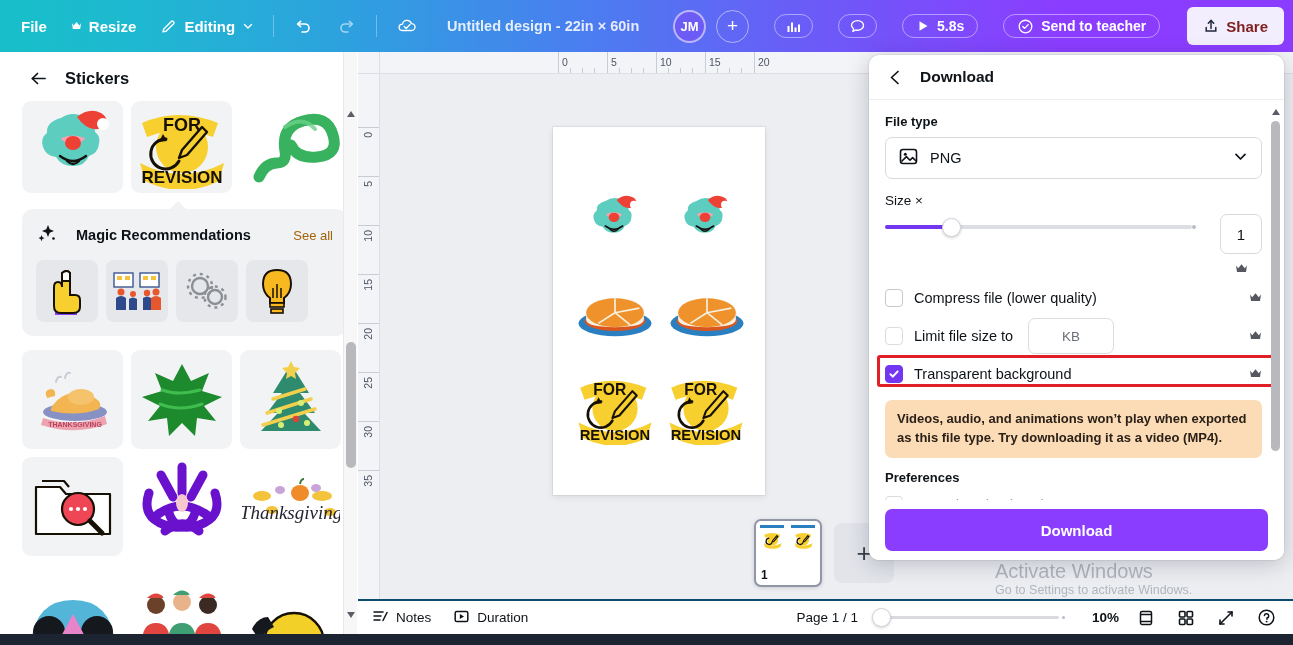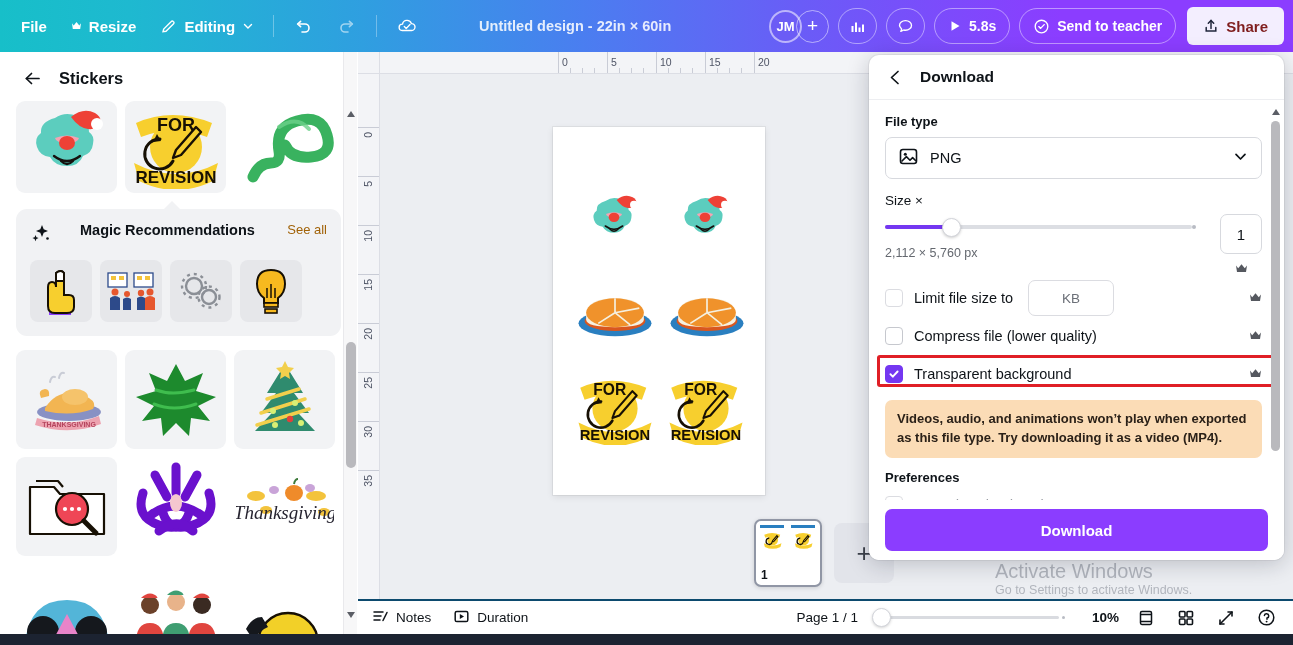--- a/index.html
+++ b/index.html
@@ -20,49 +20,49 @@
     display: flex; align-items: center; gap: 7px; height: 34px;
     padding: 0 12px; border-radius: 6px; color: #fff;
     font-size: 15px; font-weight: bold; cursor: pointer; white-space: nowrap; justify-content: center;
   }
   .tb-sep { width: 1px; height: 22px; background: rgba(255,255,255,.32); margin: 0 7px; }
   .tb-icon { display: inline-flex; align-items: center; justify-content: center; }
   .tb-title {
     color: rgba(255,255,255,.86); font-size: 14.5px; font-weight: bold;
     margin-left: auto; margin-right: auto; white-space: nowrap;
   }
-  .tb-right { display: flex; align-items: center; gap: 0; margin-left: auto; }
+  .tb-right { display: flex; align-items: center; gap: 16px; margin-left: auto; }
   .avatar {
     width: 33px; height: 33px; border-radius: 50%;
     background: #6c5cf5; color: #fff; font-size: 13px; font-weight: bold;
     display: flex; align-items: center; justify-content: center;
     border: 2px solid rgba(255,255,255,.55); cursor: pointer;
   }
   .plus-btn {
     width: 33px; height: 33px; border-radius: 50%;
     border: 1.5px solid rgba(255,255,255,.5); color: #fff;
     display: flex; align-items: center; justify-content: center;
     font-size: 19px; margin-left: -6px; cursor: pointer;
   }
   .pill {
-    display: flex; align-items: center; gap: 7px; height: 36px;
+    display: flex; align-items: center; gap: 7px; height: 24px;
     padding: 0 13px; border-radius: 18px;
     border: 1.5px solid rgba(255,255,255,.45); color: #fff;
     font-size: 14px; font-weight: bold; margin-left: 9px; cursor: pointer; white-space: nowrap;
   }
   .pill.icononly { padding: 0 10px; }
   .share-btn {
     display: flex; align-items: center; gap: 7px; height: 38px;
     padding: 0 16px; border-radius: 6px; background: #f3eefe; color: #7f1d1d;
     font-size: 15px; font-weight: bold; margin-left: 11px; cursor: pointer;
   }
 
   
   .leftpanel {
-    position: absolute; left: 0; top: 52px; width: 357px; height: 593px;
+    position: absolute; left: 6px; top: 52px; width: 357px; height: 593px;
     background: #fff; overflow: hidden;
   }
   .lp-header { display: flex; align-items: center; gap: 16px; padding: 16px 18px 12px 22px; }
   .lp-back { cursor: pointer; display: flex; }
   .lp-title { font-size: 16.5px; font-weight: bold; color: #0e1318; }
   .sticker-row { display: flex; gap: 8px; padding: 0 16px; }
   .sticker-cell {
     width: 101px; height: 92px; border-radius: 9px;
     display: flex; align-items: center; justify-content: center;
     cursor: pointer; overflow: hidden; position: relative;
@@ -70,21 +70,21 @@
   .sticker-cell.tinted { background: #f2f3f5; }
   .magic-card {
     margin: 16px 16px 0 16px; background: #f1f2f4; border-radius: 11px;
     padding: 13px 14px 14px 14px; position: relative;
   }
   .magic-card:before {
     content: ""; position: absolute; top: -8px; left: 147px;
     border-left: 9px solid transparent; border-right: 9px solid transparent;
     border-bottom: 9px solid #f1f2f4;
   }
-  .magic-head { display: flex; align-items: flex-start; gap: 28px; margin-bottom: 12px; }
+  .magic-head { display: flex; align-items: center; gap: 18px; margin-bottom: 12px; }
   .magic-title { font-size: 14.5px; font-weight: bold; color: #0e1318; }
   .magic-seeall { margin-left: auto; font-size: 13px; color: #a16207; cursor: pointer; }
   .magic-grid { display: flex; gap: 8px; }
   .magic-cell {
     width: 62px; height: 62px; background: #e6e7ea; border-radius: 8px;
     display: flex; align-items: center; justify-content: center; cursor: pointer; overflow: hidden;
   }
   .grid3 { display: flex; flex-wrap: wrap; gap: 8px; padding: 14px 16px 0 16px; }
   .grid3 .g3cell {
     width: 101px; height: 99px; background: #f2f3f5; border-radius: 9px;
@@ -821,56 +821,53 @@
 
       <div class="size-label">Size ×</div>
       <div class="size-row">
         <div style="flex:1">
           <div class="size-slider">
             <div class="ss-track"></div>
             <div class="ss-fill"></div>
             <div class="ss-dotend"></div>
             <div class="ss-knob"></div>
           </div>
-          <div class="px-row">
-            <span class="px-text">2,112 × 5,760 px</span>
-          </div>
         </div>
         <div style="display:flex;flex-direction:column;align-items:center;gap:6px">
           <div class="size-input">1</div>
           <span>
             <svg width="13" height="11" viewBox="0 0 13 11">
                 <path d="M1 2.6 L3.2 5.3 L6.5 1.2 L9.8 5.3 L12 2.6 L11 9 L2 9 Z" fill="#55585f"></path>
               </svg>
           </span>
         </div>
       </div>
 
       <div class="chk-row">
+        <span class="chk"></span>
+        <span class="chk-label">Compress file (lower quality)</span>
+        <span class="crown">
+          <svg width="13" height="11" viewBox="0 0 13 11">
+              <path d="M1 2.6 L3.2 5.3 L6.5 1.2 L9.8 5.3 L12 2.6 L11 9 L2 9 Z" fill="#55585f"></path>
+            </svg>
+        </span>
+      </div>
+
+      <div class="chk-row">
         <span class="chk dim"></span>
         <span class="chk-label">Limit file size to</span>
         <span class="kb-input">KB</span>
         <span class="crown">
           <svg width="13" height="11" viewBox="0 0 13 11">
               <path d="M1 2.6 L3.2 5.3 L6.5 1.2 L9.8 5.3 L12 2.6 L11 9 L2 9 Z" fill="#55585f"></path>
             </svg>
         </span>
       </div>
 
       <div class="chk-row">
-        <span class="chk"></span>
-        <span class="chk-label">Compress file (lower quality)</span>
-        <span class="crown">
-          <svg width="13" height="11" viewBox="0 0 13 11">
-              <path d="M1 2.6 L3.2 5.3 L6.5 1.2 L9.8 5.3 L12 2.6 L11 9 L2 9 Z" fill="#55585f"></path>
-            </svg>
-        </span>
-      </div>
-
-      <div class="chk-row">
         <span class="chk checked">
           <svg width="12" height="12" viewBox="0 0 12 12">
               <path d="M2.4 6.2 L4.8 8.7 L9.6 3.5" fill="none" stroke="#fff" stroke-width="1.9" stroke-linecap="round" stroke-linejoin="round"></path>
             </svg>
         </span>
         <span class="chk-label">Transparent background</span>
         <span class="crown">
           <svg width="13" height="11" viewBox="0 0 13 11">
               <path d="M1 2.6 L3.2 5.3 L6.5 1.2 L9.8 5.3 L12 2.6 L11 9 L2 9 Z" fill="#55585f"></path>
             </svg>

